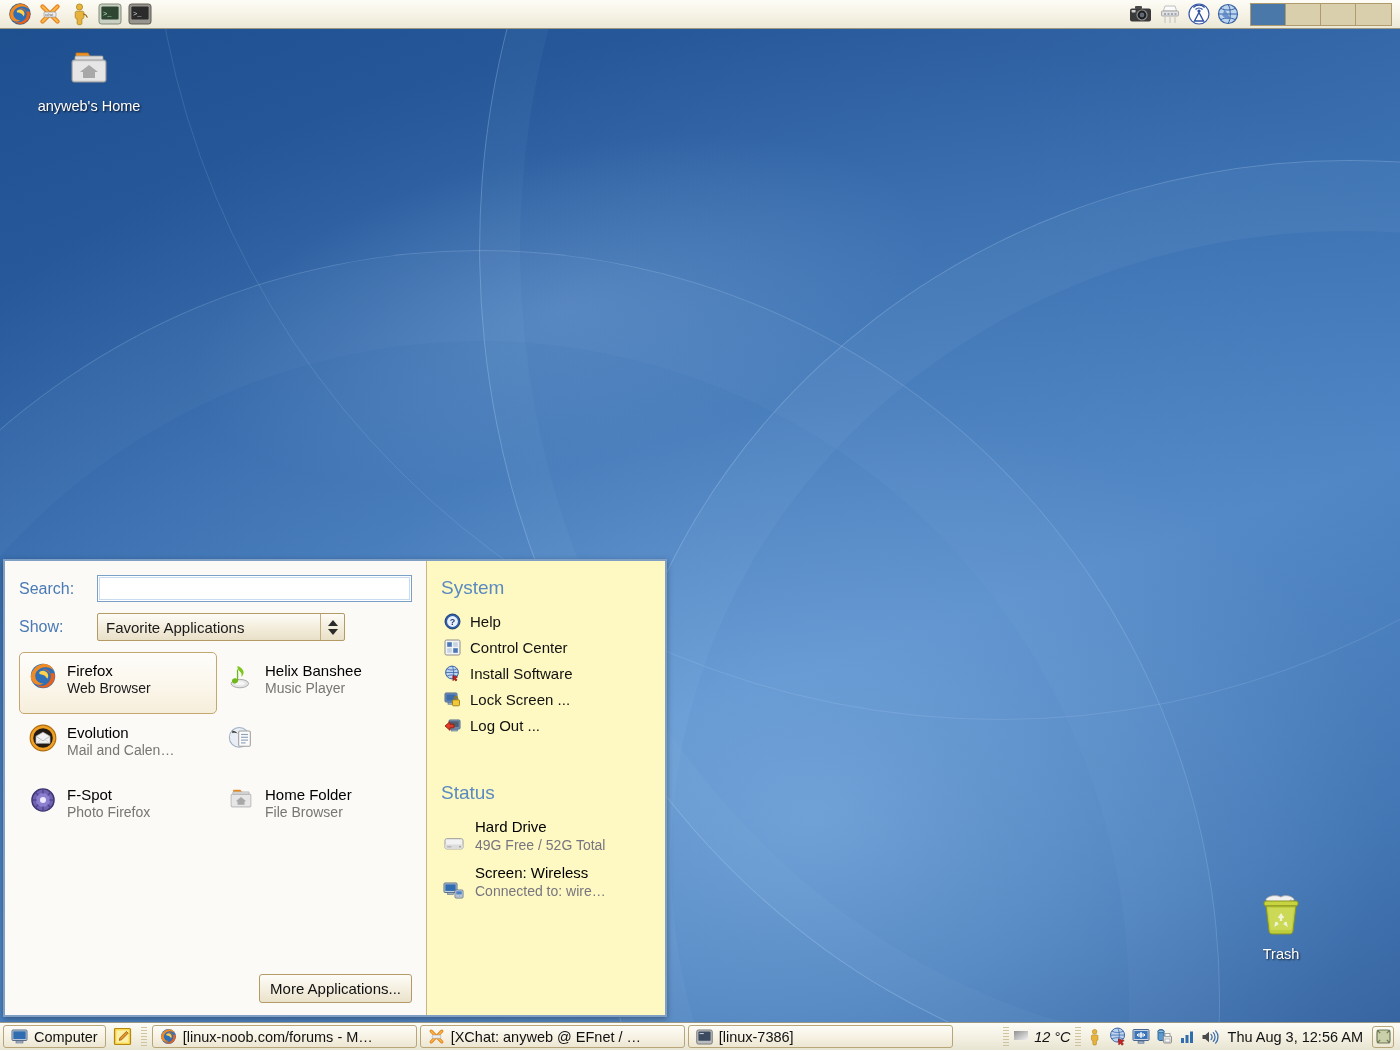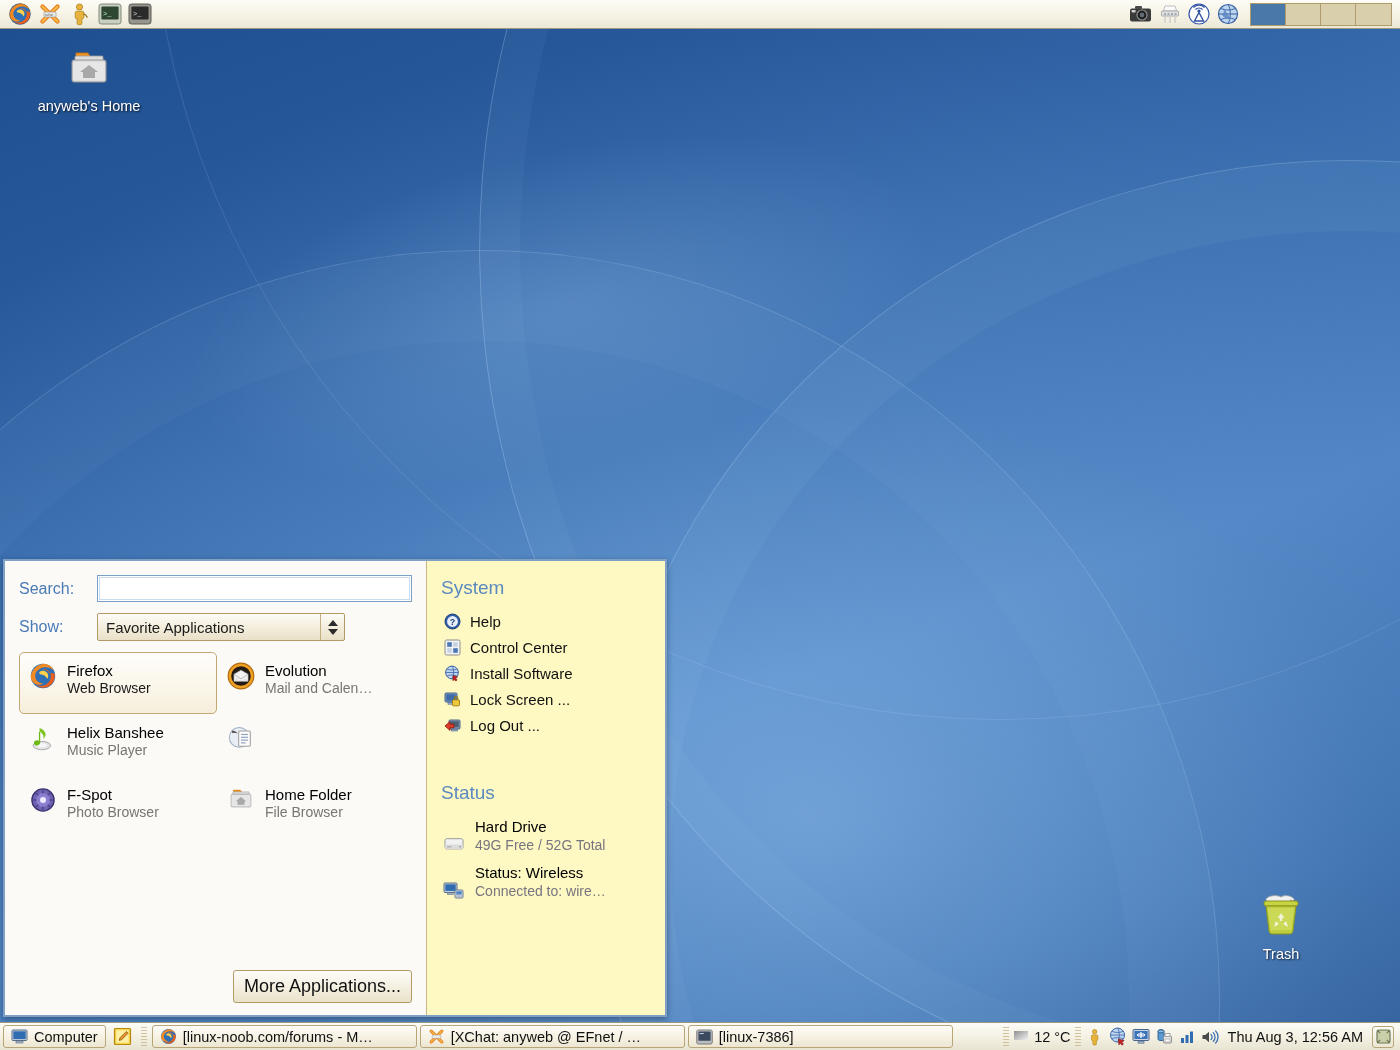--- a/index.html
+++ b/index.html
@@ -141,21 +141,21 @@
     border: 1px solid #c3a971;
     background: linear-gradient(to bottom, #fefdfb 0%, #fbf6ea 58%, #f6eedb 100%);
   }
   .app-icon { width: 30px; height: 30px; flex: 0 0 30px; display: flex; align-items: center; justify-content: center; }
   .app-text { line-height: 1.28; overflow: hidden; }
   .app-title { font-size: 15px; color: #000; }
   .app-sub { font-size: 14px; color: #777671; white-space: nowrap; overflow: hidden; text-overflow: ellipsis; max-width: 140px; }
 
   #more-apps-btn {
     position: absolute; right: 14px; bottom: 12px;
-    padding: 5px 10px; font-size: 18px;
+    padding: 5px 10px; font-size: 15px;
     border: 1px solid #b49b66; border-radius: 3px;
     background: linear-gradient(to bottom, #fdfcf8 0%, #f4efe0 52%, #eae2cb 100%);
     cursor: pointer; color: #111; margin-left: 8px;
   }
 
   
   .sec-title { color: #5a8ac0; font-size: 19px; margin-bottom: 9px; }
   .sys-item {
     display: flex; align-items: center; gap: 9px; padding: 4px 2px; cursor: pointer;
     font-size: 15px; color: #111;
@@ -186,21 +186,21 @@
   .win-btn { max-width: 266px; overflow: hidden; }
   .win-btn .t { overflow: hidden; text-overflow: ellipsis; white-space: nowrap; }
   .grip {
     width: 6px; height: 20px; margin: 0 2px;
     background-image: repeating-linear-gradient(to bottom, #c9bb93 0 1px, transparent 1px 3px);
     opacity: .85;
   }
   #tray-area { margin-left: auto; display: flex; align-items: center; gap: 2px; padding-right: 3px; }
   .tray-sm { width: 21px; height: 21px; display: flex; align-items: center; justify-content: center; }
   #clock { font-size: 14.5px; color: #111; padding: 0 7px 0 5px; white-space: nowrap; cursor: pointer; }
-  #weather { display: flex; align-items: center; gap: 5px; font-size: 14.5px; color: #111; cursor: pointer; }
+  #weather { display: flex; align-items: center; gap: 5px; font-size: 14.5px; color: #111; cursor: pointer; font-style: italic; }
   #show-desktop {
     width: 22px; height: 22px; border: 1px solid #b8a678; border-radius: 3px;
     background: linear-gradient(to bottom, #fdfcf8, #ece6d2);
     display: flex; align-items: center; justify-content: center; cursor: pointer;
   }
 </style>
 </head>
 <body>
 
 <div id="wallpaper">
@@ -379,45 +379,45 @@
         </span>
         <span class="app-text">
           <span class="app-title" style="display:block">Firefox</span>
           <span class="app-sub" style="display:block;color:#1a1a1a">Web Browser</span>
         </span>
       </div>
 
       <div class="app-item">
         <span class="app-icon">
           <svg width="28" height="28" viewBox="0 0 24 24">
+            <ellipse cx="11" cy="18.5" rx="7.5" ry="3.6" fill="#e4e4e4" stroke="#a8a8a8" stroke-width=".8"></ellipse>
+            <ellipse cx="11" cy="18.2" rx="4.2" ry="1.8" fill="#f6f6f6"></ellipse>
+            <path d="M9 3.5c3.2 1.2 5.6 3.4 5.2 6.2-.3 2.1-2.2 3.2-2.2 3.2s1.4-2.4-.4-4.2C10.1 7.2 8.6 6 9 3.5z" fill="#7ec51e"></path>
+            <path d="M9.6 6.5v9.2c0 1.6-1.3 2.8-2.9 2.8-1.4 0-2.5-.9-2.5-2.2 0-1.5 1.5-2.6 3-2.3.6.1 1 .4 1.3.7V6.5z" fill="#6fb817"></path>
+          </svg>
+        </span>
+        <span class="app-text">
+          <span class="app-title" style="display:block">Helix Banshee</span>
+          <span class="app-sub" style="display:block">Music Player</span>
+        </span>
+      </div>
+
+      <div class="app-item">
+        <span class="app-icon">
+          <svg width="28" height="28" viewBox="0 0 24 24">
             <circle cx="12" cy="12" r="11" fill="#f0a022" stroke="#b06c10" stroke-width="1"></circle>
             <circle cx="12" cy="12" r="8.4" fill="#241c14"></circle>
             <path d="M6 10.5l6-3.5 6 3.5v6H6z" fill="#f2f2f2" stroke="#b9b9b9" stroke-width=".6"></path>
             <path d="M6 10.5l6 4 6-4" fill="none" stroke="#b9b9b9" stroke-width=".8"></path>
             <path d="M7 16l4-3.2M17 16l-4-3.2" stroke="#cfcfcf" stroke-width=".7" fill="none"></path>
           </svg>
         </span>
         <span class="app-text">
           <span class="app-title" style="display:block">Evolution</span>
           <span class="app-sub" style="display:block">Mail and Calen…</span>
-        </span>
-      </div>
-
-      <div class="app-item">
-        <span class="app-icon">
-          <svg width="28" height="28" viewBox="0 0 24 24">
-            <ellipse cx="11" cy="18.5" rx="7.5" ry="3.6" fill="#e4e4e4" stroke="#a8a8a8" stroke-width=".8"></ellipse>
-            <ellipse cx="11" cy="18.2" rx="4.2" ry="1.8" fill="#f6f6f6"></ellipse>
-            <path d="M9 3.5c3.2 1.2 5.6 3.4 5.2 6.2-.3 2.1-2.2 3.2-2.2 3.2s1.4-2.4-.4-4.2C10.1 7.2 8.6 6 9 3.5z" fill="#7ec51e"></path>
-            <path d="M9.6 6.5v9.2c0 1.6-1.3 2.8-2.9 2.8-1.4 0-2.5-.9-2.5-2.2 0-1.5 1.5-2.6 3-2.3.6.1 1 .4 1.3.7V6.5z" fill="#6fb817"></path>
-          </svg>
-        </span>
-        <span class="app-text">
-          <span class="app-title" style="display:block">Helix Banshee</span>
-          <span class="app-sub" style="display:block">Music Player</span>
         </span>
       </div>
 
       <div class="app-item">
         <span class="app-icon">
           <svg width="28" height="28" viewBox="0 0 24 24">
             <circle cx="10.5" cy="11.5" r="8.5" fill="#e9eef5" stroke="#9fb0c4" stroke-width=".9"></circle>
             <rect x="10" y="6" width="10" height="13" rx="1" fill="#fbfbfb" stroke="#a0a0a0" stroke-width=".9"></rect>
             <g stroke="#8fa3bb" stroke-width="1">
                 <line x1="12" y1="9" x2="18" y2="9"></line>
@@ -443,21 +443,21 @@
                 <line x1="17.5" y1="12" x2="21" y2="12"></line>
               <line x1="5.6" y1="5.6" x2="8" y2="8"></line>
                 <line x1="16" y1="16" x2="18.4" y2="18.4"></line>
               <line x1="18.4" y1="5.6" x2="16" y2="8"></line>
                 <line x1="8" y1="16" x2="5.6" y2="18.4"></line>
             </g>
           </svg>
         </span>
         <span class="app-text">
           <span class="app-title" style="display:block">F-Spot</span>
-          <span class="app-sub" style="display:block">Photo Browser</span>
+          <span class="app-sub" style="display:block">Photo Firefox</span>
         </span>
       </div>
 
       <div class="app-item">
         <span class="app-icon">
           <svg width="28" height="26" viewBox="0 0 48 44">
             <path d="M11 5h12l2.5 4H11z" fill="#f0921f" stroke="#c4741a" stroke-width=".8"></path>
             <rect x="10" y="8" width="28" height="5" rx="1" fill="#dcdcdc" stroke="#9c9c9c" stroke-width=".8"></rect>
             <rect x="7" y="12" width="34" height="22" rx="2" fill="#d4d4d4" stroke="#9a9a9a" stroke-width="1"></rect>
             <rect x="8" y="13.5" width="32" height="19" rx="1.5" fill="#e6e6e6"></rect>
@@ -566,21 +566,21 @@
             <rect x="12" y="10" width="8" height="8" rx="1" fill="#dfe5ee" stroke="#5b6e88" stroke-width=".9"></rect>
             <rect x="13.2" y="11.2" width="5.6" height="3.4" fill="#4f84c4"></rect>
             <g fill="#8e9cae">
                 <rect x="13.2" y="15.4" width="1.6" height="1.3"></rect>
                 <rect x="15.4" y="15.4" width="1.6" height="1.3"></rect>
                 <rect x="17.4" y="15.4" width="1.4" height="1.3"></rect>
               </g>
           </svg>
         </span>
         <span>
-          <span class="status-title" style="display:block">Status: Wireless</span>
+          <span class="status-title" style="display:block">Screen: Wireless</span>
           <span class="status-sub" style="display:block">Connected to: wire…</span>
         </span>
       </div>
     </div>
   </div>
 </div>
 
 <div id="bottom-panel">
 
   <div class="tb-btn">

